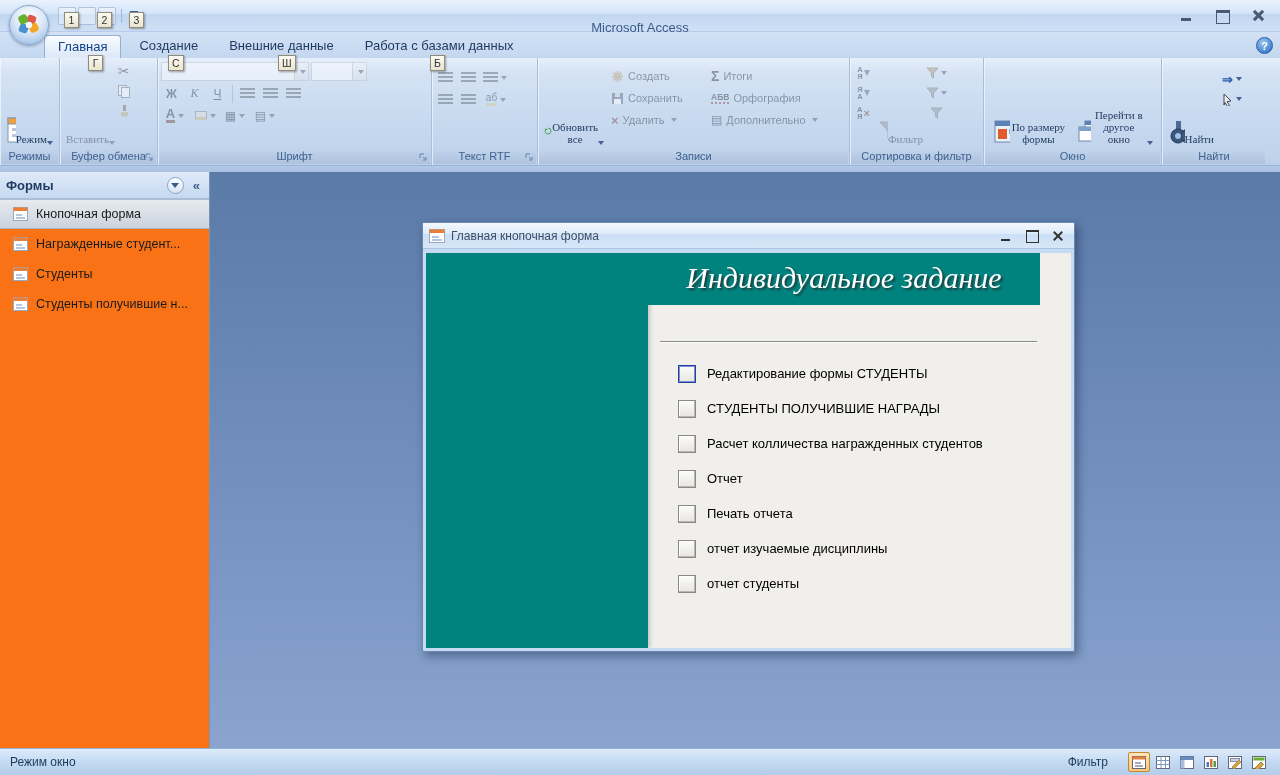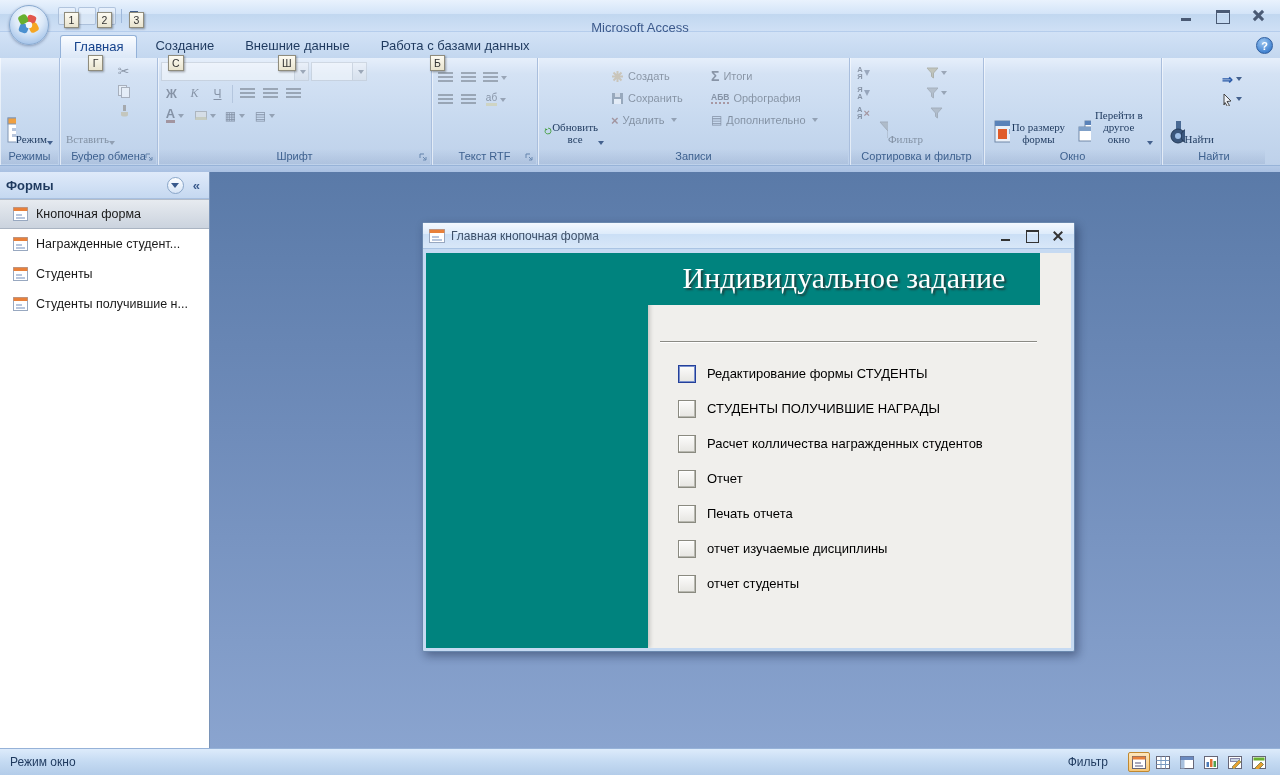--- a/index.html
+++ b/index.html
@@ -36,21 +36,21 @@
   .wc-close::after { transform:rotate(-45deg); }
 
   
   .keytip { position:absolute; z-index:40; min-width:15px; height:16px; padding:0 3px;
     background:linear-gradient(#fdfbf2,#e9e4cf); border:1px solid #8f8c7d;
     box-shadow:1px 1px 2px rgba(0,0,0,.35); font-size:10.5px; line-height:14px;
     text-align:center; color:#333; }
 
   
   .tabrow { position:absolute; left:0; top:32px; right:0; height:26px;
-    background:linear-gradient(#d2e2f6,#c3d7ef); display:flex; align-items:flex-end; padding-left:60px; }
+    background:linear-gradient(#d2e2f6,#c3d7ef); display:flex; align-items:flex-end; padding-left:44px; }
   .tab { height:23px; line-height:22px; padding:0 13px; margin-right:5px; font-size:13px;
     color:#1e395e; border-radius:3px 3px 0 0; }
   .tab.active { background:linear-gradient(#fbfdff,#e8f0fb 55%,#dce8f7);
     border:1px solid #93b1d8; border-bottom:none; color:#15428b; }
   .helpbtn { position:absolute; right:7px; top:37px; width:17px; height:17px; border-radius:50%;
     background:radial-gradient(circle at 40% 30%, #9cc6f0, #4585d2 70%, #2f6cb8);
     border:1px solid #2f5e9e; color:#fff; font-size:11px; font-weight:bold;
     text-align:center; line-height:16px; z-index:6; }
 
   
@@ -93,21 +93,21 @@
   .fillA { width:12px; height:9px; background:#e8e2d2; border:1px solid #8a8a7a; border-bottom:3px solid #d8c030; }
   .sortletters { display:flex; flex-direction:column; font-size:7.5px; line-height:7px;
     font-weight:bold; color:#1e3a6e; }
   .sarrow { width:0; height:0; border-left:3px solid transparent; border-right:3px solid transparent;
     border-top:6px solid #3a66b0; }
   .hl { font-size:10px; color:#1e3a6e; border-bottom:3px solid #e8d020; line-height:10px; }
   .spellw { font-size:8.5px; font-weight:bold; color:#1e3a6e; border-bottom:2px dotted #d03030; line-height:9px; }
 
   
   .main { position:absolute; left:0; top:172px; right:0; bottom:27px; display:flex; }
-  .navpane { width:210px; background:#ffffff; border-right:1px solid #7a94b8; display:flex; flex-direction:column; }
+  .navpane { width:210px; background:#f97316; border-right:1px solid #7a94b8; display:flex; flex-direction:column; }
   .nav-header { height:27px; background:linear-gradient(#dfeafa,#c5d8f0);
     border-bottom:1px solid #a8c0e0; display:flex; align-items:center; padding:0 6px; gap:6px; }
   .nav-title { font-size:13px; font-weight:bold; color:#1e395e; flex:1; }
   .nav-ddbtn { width:17px; height:17px; border-radius:50%;
     background:linear-gradient(#fdfeff,#d6e4f6); border:1px solid #8aa6c8;
     display:flex; align-items:center; justify-content:center; }
   .nav-dd { width:0; height:0; border-left:4px solid transparent; border-right:4px solid transparent;
     border-top:5px solid #3a5a8c; }
   .nav-collapse { font-size:13px; font-weight:bold; color:#3a5a8c; padding:0 3px; }
   .nav-item { height:30px; display:flex; align-items:center; gap:8px; padding-left:13px;
@@ -132,21 +132,21 @@
     background:#333; }
   .fwc-close::before { transform:rotate(45deg); }
   .fwc-close::after { transform:rotate(-45deg); }
   .fw-frame { position:absolute; left:0; right:0; top:27px; bottom:0; padding:3px; }
   .fw-content { position:relative; width:100%; height:100%; background:#f0efec; overflow:hidden; }
   .f-side { position:absolute; left:0; top:0; bottom:0; width:222px; background:#00837e;
     box-shadow:2px 0 4px rgba(0,0,0,.18); }
   .f-band { position:absolute; left:0; top:0; width:614px; height:52px; background:#00837e; }
   .f-heading { position:absolute; left:222px; top:0; width:392px; height:52px; line-height:50px;
     text-align:center; font-family:"Liberation Serif", serif; font-size:30px; color:#fff;
-    text-shadow:2px 2px 2px rgba(40,40,40,.75); white-space:nowrap; }
+    text-shadow:2px 2px 2px rgba(40,40,40,.75); white-space:nowrap;font-style:italic; }
   .f-line { position:absolute; top:88px; left:234px; width:377px; height:0;
     border-top:1px solid #8a8a84; border-bottom:1px solid #ffffff; }
   .f-items { position:absolute; top:103px; left:252px; right:8px; }
   .f-item { display:flex; align-items:center; height:35px; gap:11px; }
   .f-btn { width:18px; height:18px; background:linear-gradient(#fcfcfb,#e6e5e1);
     border:1px solid #8a8a80; box-shadow:inset -1px -1px 0 #b8b8b0, inset 1px 1px 0 #fff; }
   .f-btn.focused { border:1px solid #24409a; box-shadow:inset 0 0 0 1px #7a90cc; }
   .f-label { font-size:13px; color:#000; }
 
   

